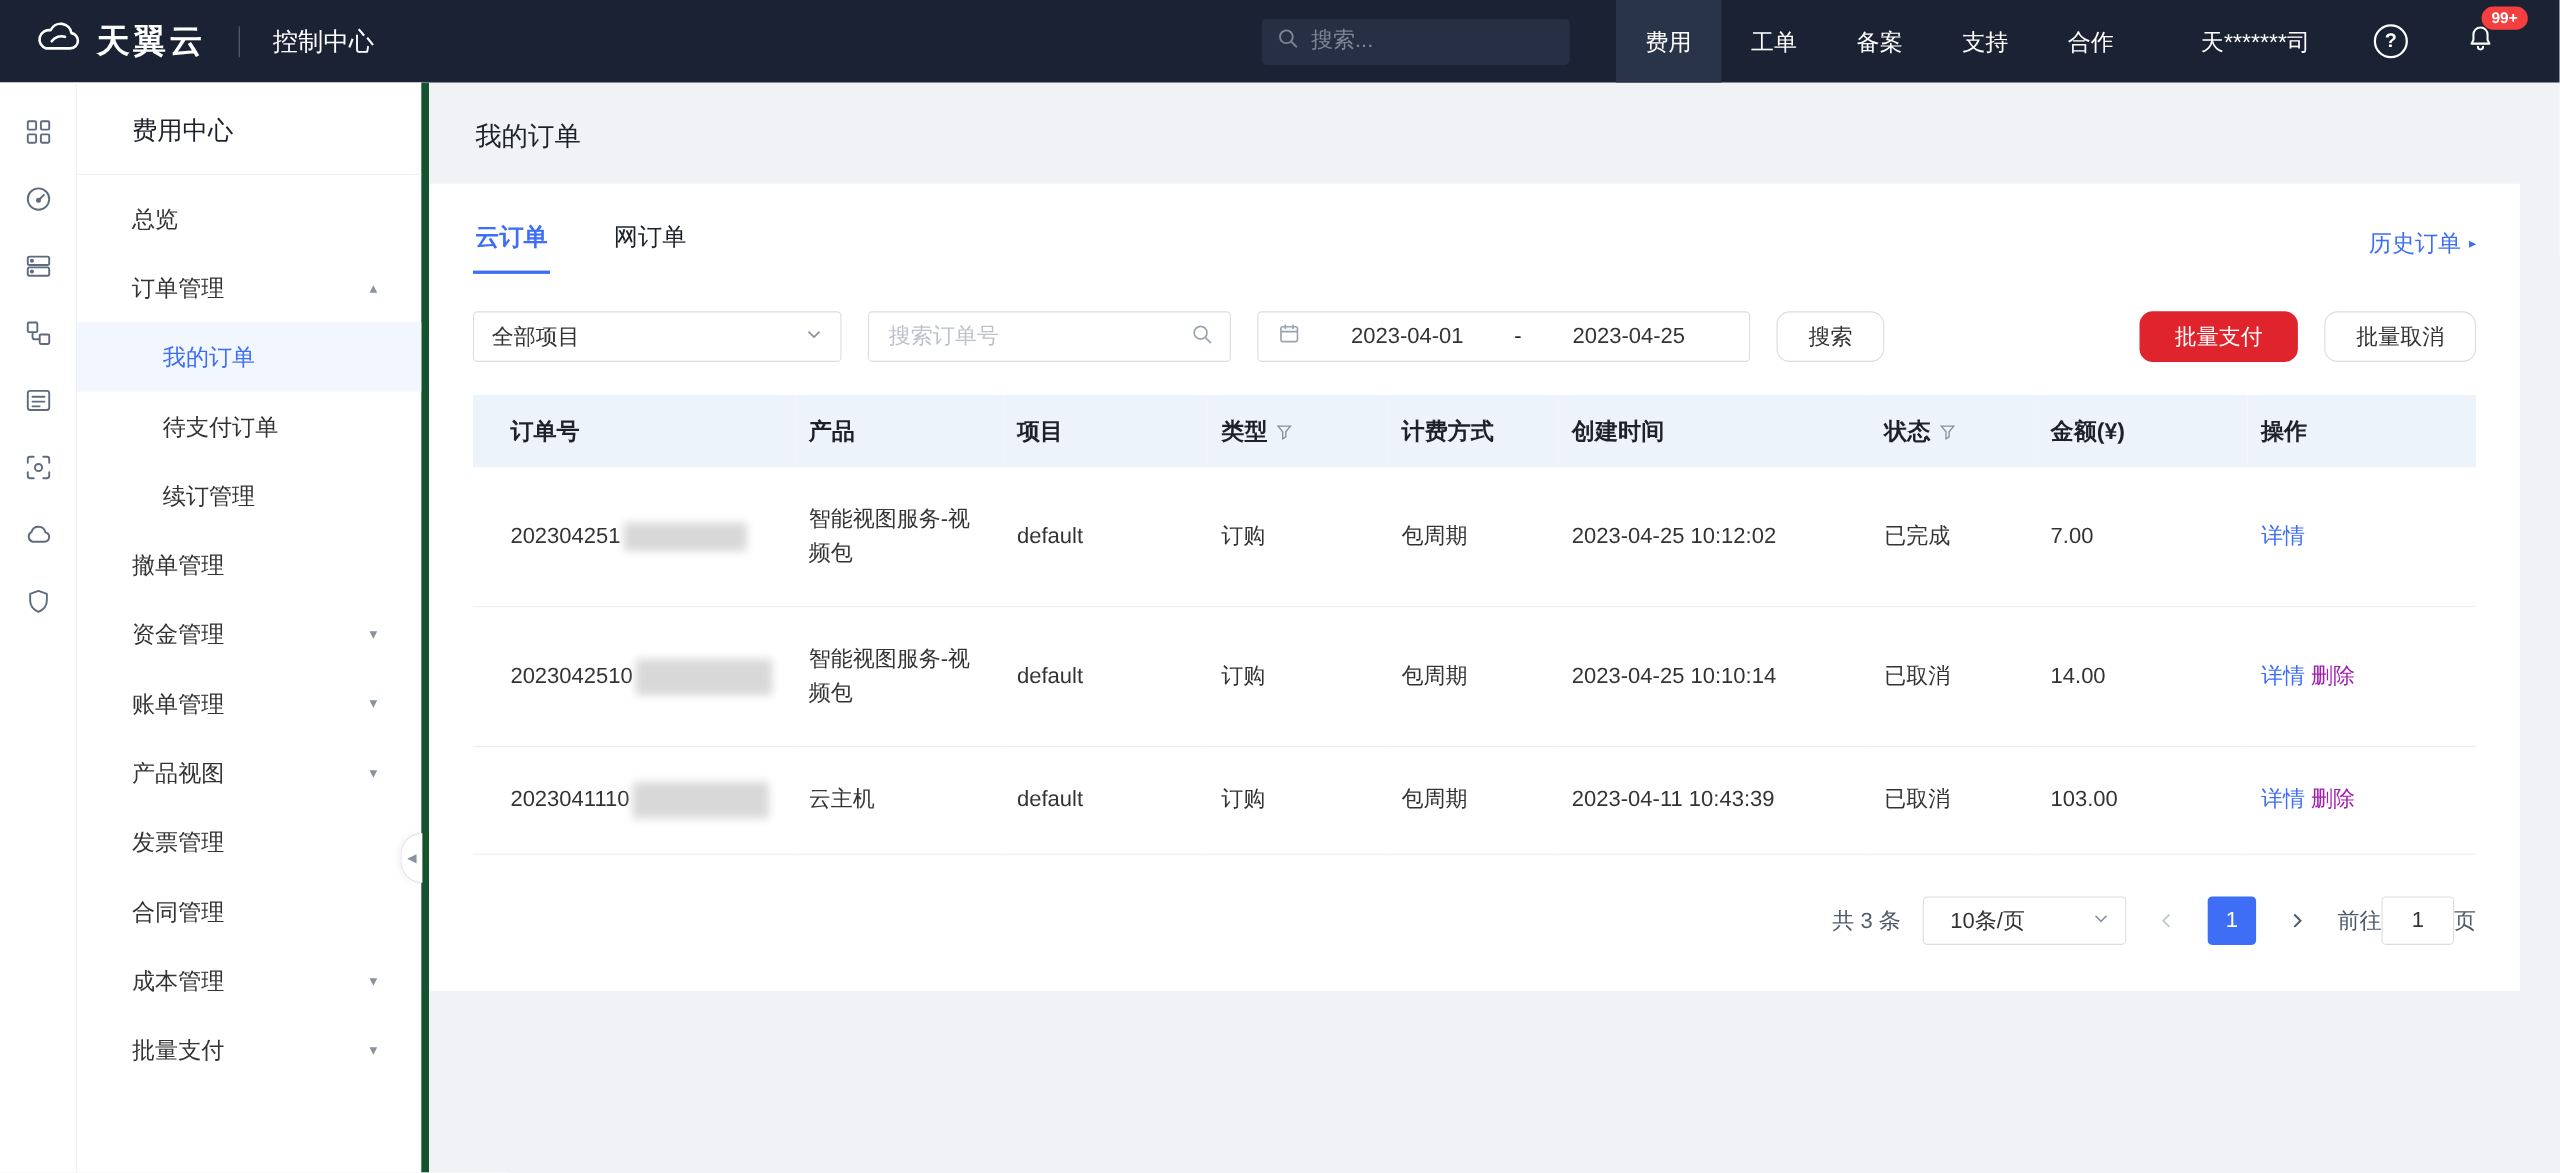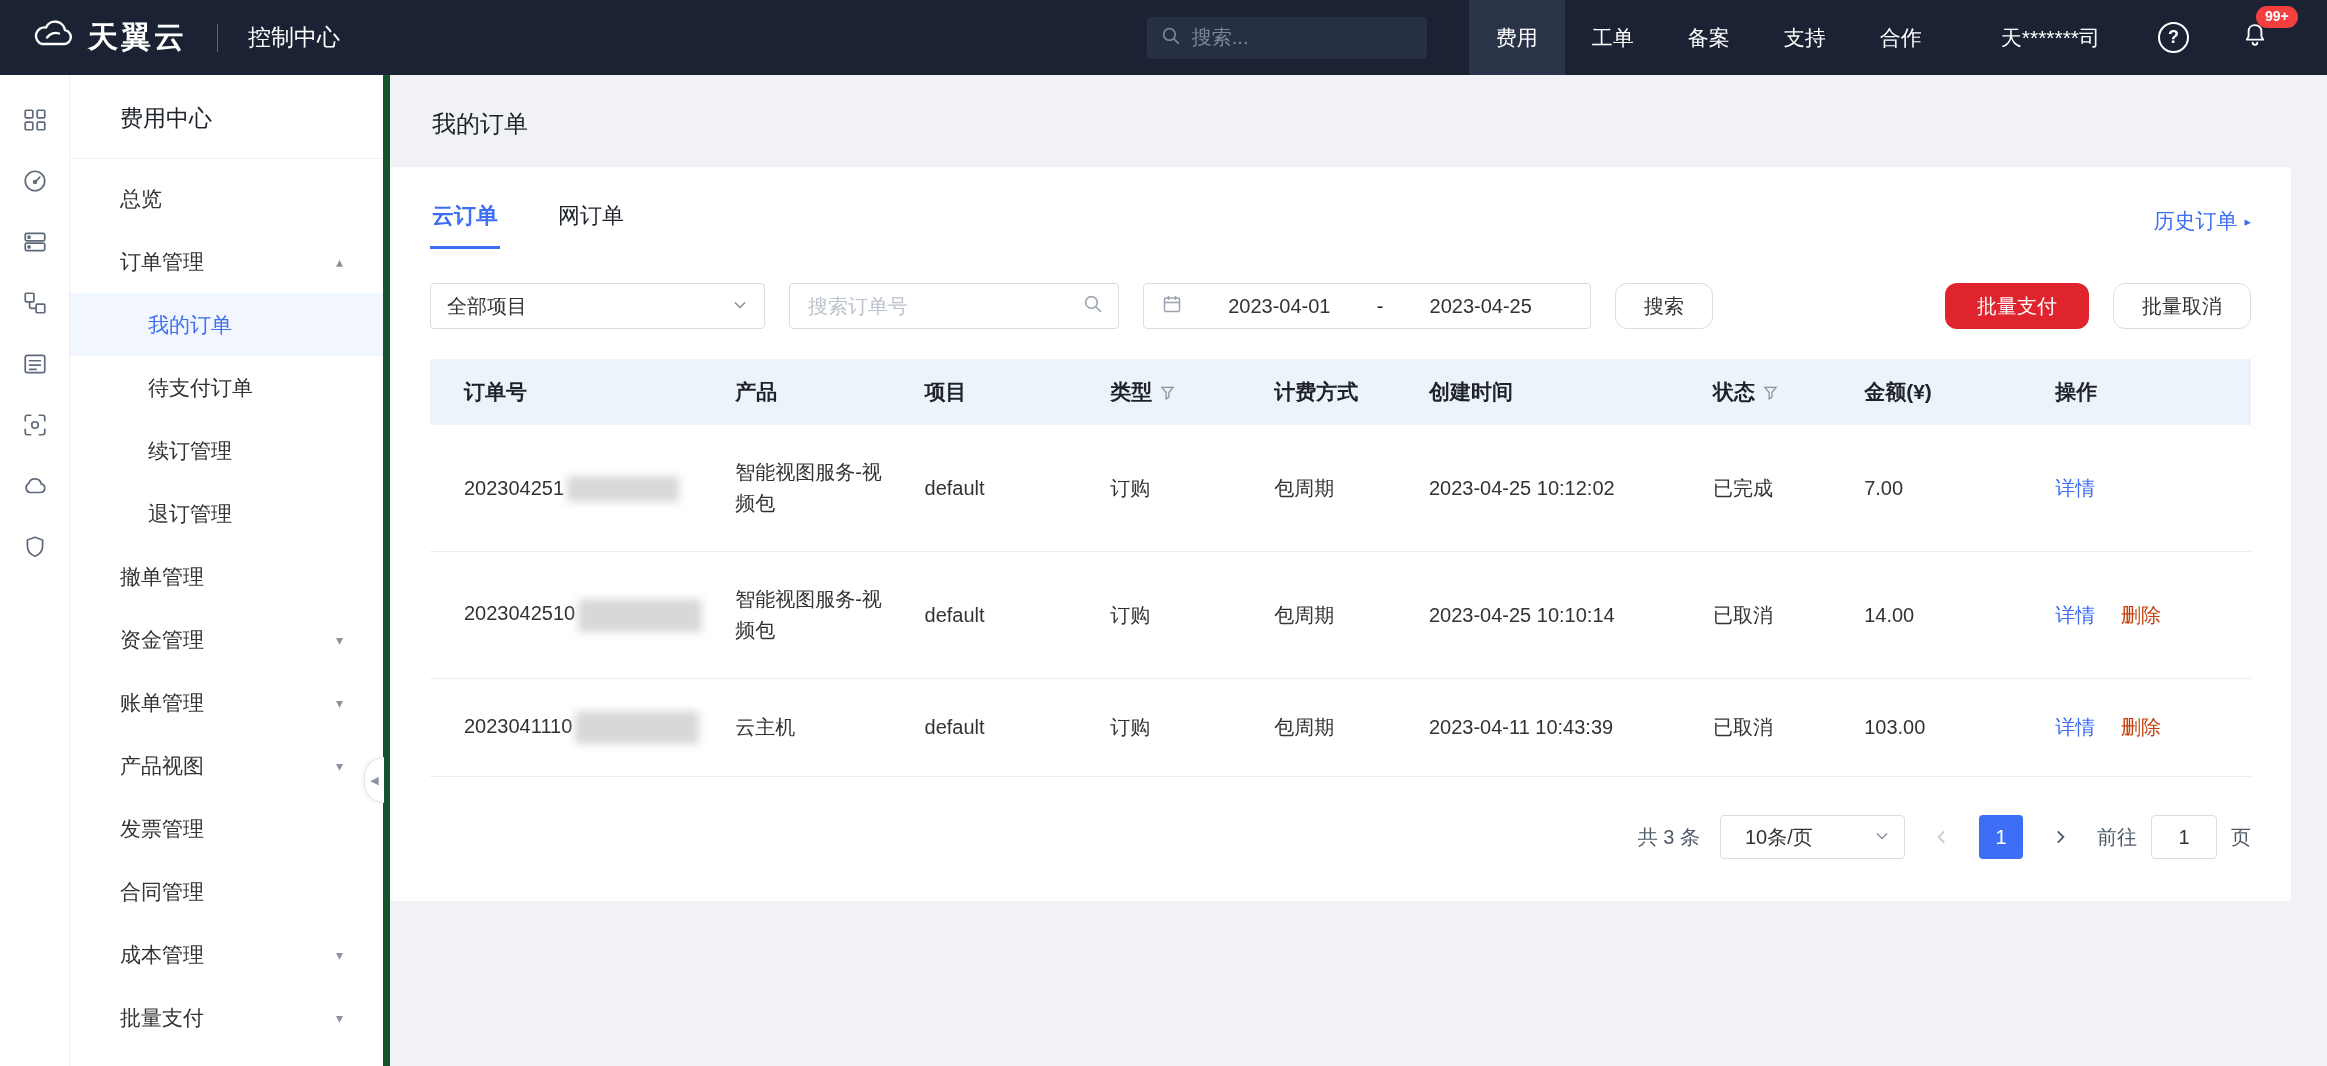--- a/index.html
+++ b/index.html
@@ -60,32 +60,32 @@
   .flex-spacer { flex:1; }
   
   .table-wrap { margin-top:30px; }
   table { width:100%; border-collapse:collapse; table-layout:fixed; }
   thead th { background:#edf3fb; text-align:left; font-size:21px; font-weight:bold; color:#1d2129; padding:19px 12px; white-space:nowrap; }
   th:first-child, td:first-child { padding-left:34px; }
   tbody td { font-size:20px; color:#333; padding:32px 12px; border-bottom:1px solid #ebedf0; vertical-align:middle; line-height:1.55; }
   .th-flex { display:inline-flex; align-items:center; gap:8px; }
   .funnel { cursor:pointer; display:inline-flex; }
   .link { color:#3d6ef5; cursor:pointer; text-decoration:none; }
-  .link.muted { color:#c2410c; margin-left:20px; }
+  .link.muted { color:#a21caf; }
   .redact { display:inline-block; background:#d8d8d8; border-radius:2px; filter:blur(4px); vertical-align:middle; margin-left:3px; }
   .redact.small { width:112px; height:26px; }
   .redact.big { width:124px; height:33px; }
   
   .pagination { display:flex; align-items:center; justify-content:flex-end; margin-top:38px; gap:20px; font-size:20px; color:#4e5969; }
   .page-size { width:185px; height:44px; padding:0 14px 0 24px; justify-content:space-between; cursor:pointer; color:#333; }
   .pg-arrow { width:34px; height:44px; display:flex; align-items:center; justify-content:center; cursor:pointer; color:#4e5969; }
   .pg-arrow.disabled { color:#c5cad3; }
   .pg-current { width:44px; height:44px; background:#3d6ef5; color:#fff; border-radius:4px; display:flex; align-items:center; justify-content:center; cursor:pointer; }
   .goto-input { width:66px; height:44px; border:1px solid #d9dce3; border-radius:4px; text-align:center; font-size:20px; color:#333; outline:none; }
-  .goto-wrap { display:flex; align-items:center; gap:14px; }
+  .goto-wrap { display:flex; align-items:center; }
 </style>
 </head>
 <body>
 
 <div class="shell">
 
   <header class="topbar">
     <div class="logo">
       <span>
         <svg width="46" height="30" viewBox="0 0 46 30" fill="none" stroke="#ffffff" stroke-width="2.4" stroke-linecap="round" stroke-linejoin="round">
@@ -199,23 +199,20 @@
           <span class="caret">▴</span>
         </div>
         <div class="sb-item sb-sub active">
           <span>我的订单</span>
         </div>
         <div class="sb-item sb-sub">
           <span>待支付订单</span>
         </div>
         <div class="sb-item sb-sub">
           <span>续订管理</span>
-        </div>
-        <div class="sb-item sb-sub">
-          <span>退订管理</span>
         </div>
         <div class="sb-item">
           <span>撤单管理</span>
         </div>
         <div class="sb-item">
           <span>资金管理</span>
           <span class="caret">▾</span>
         </div>
         <div class="sb-item">
           <span>账单管理</span>

